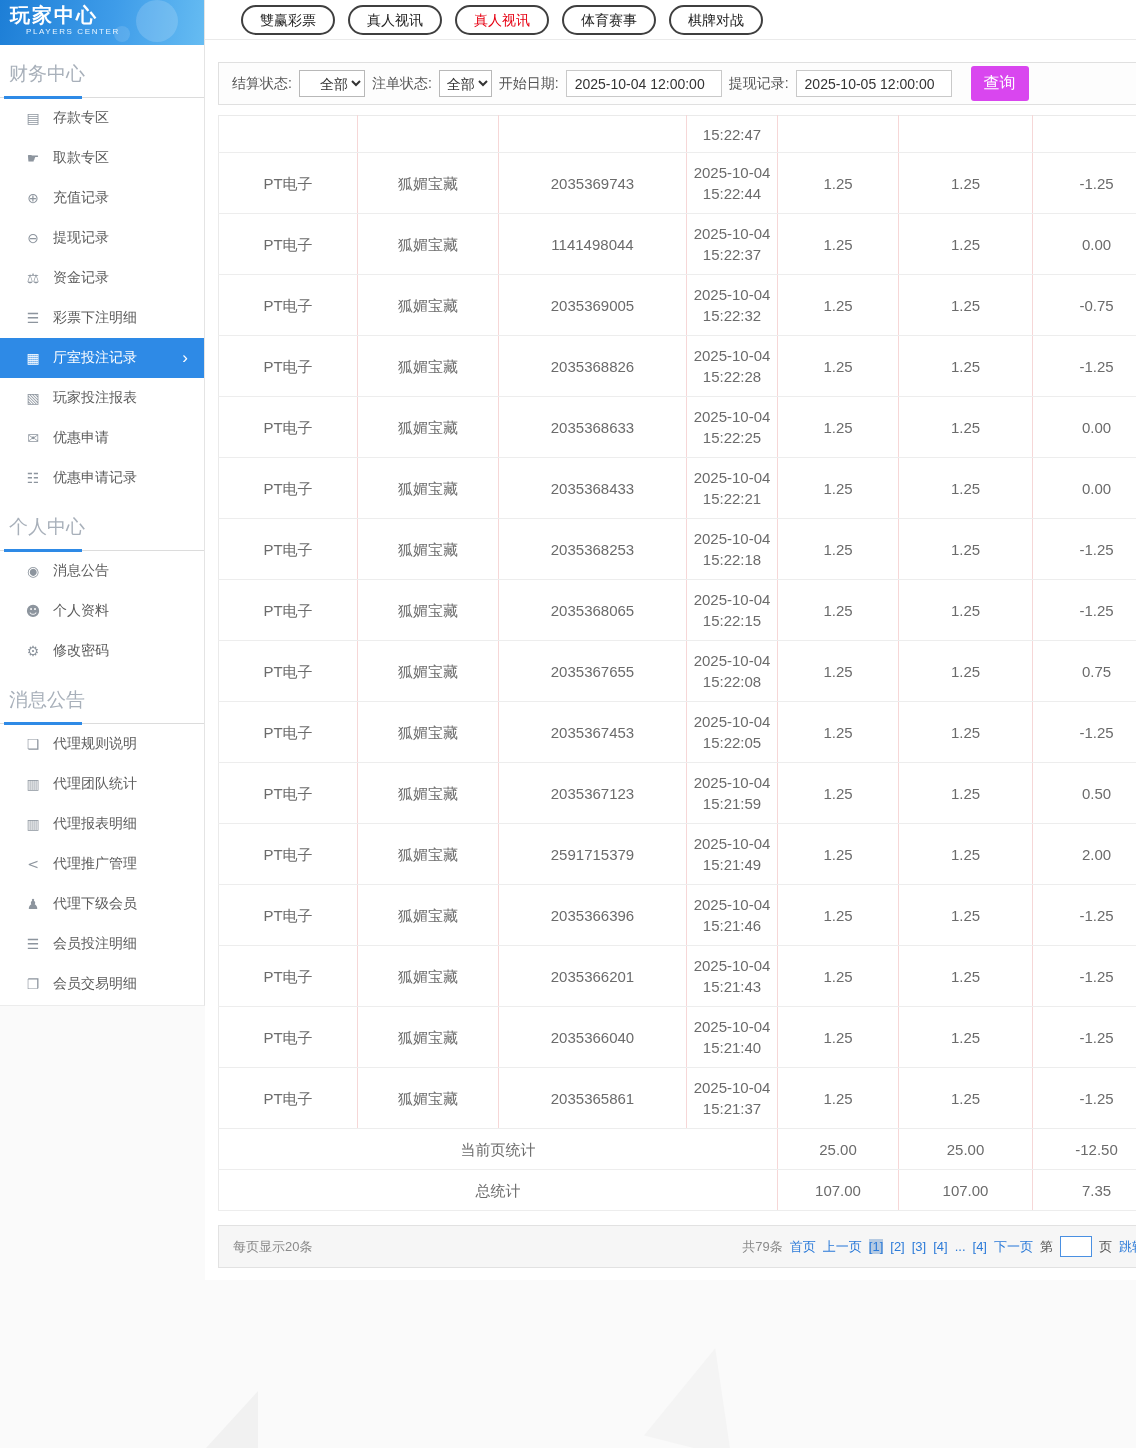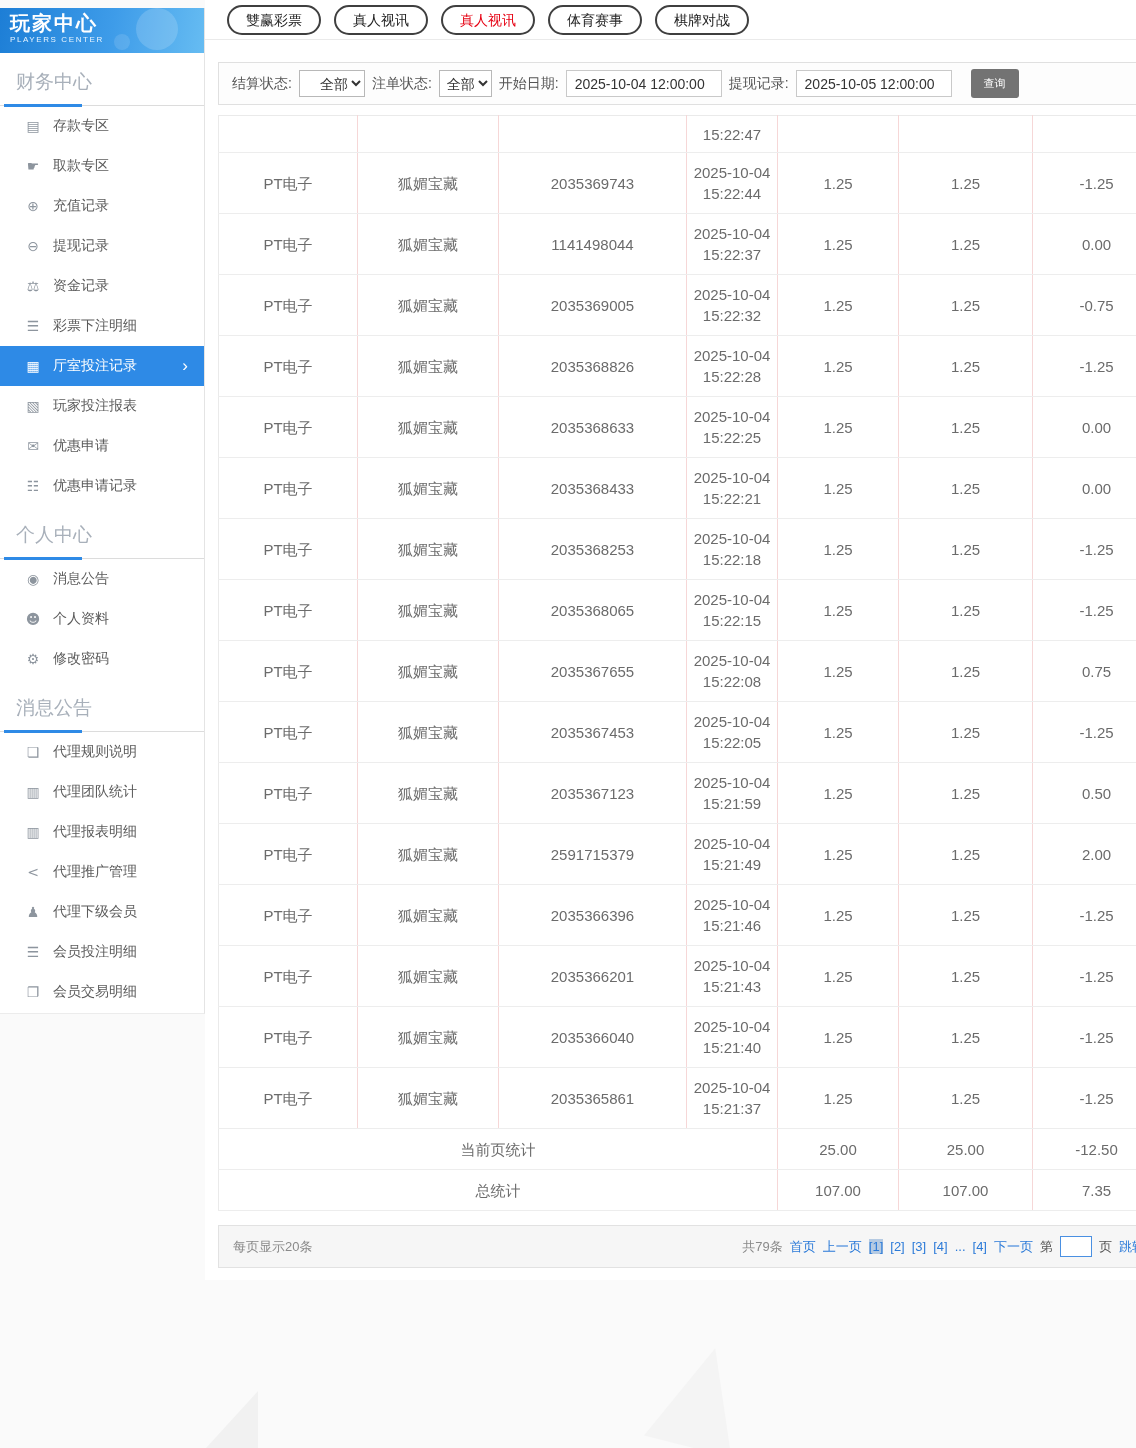--- a/index.html
+++ b/index.html
@@ -1,55 +1,55 @@
 <!DOCTYPE html>
 <html><head>
 <meta charset="utf-8">
 <style>
   html,body{margin:0;padding:0;background:#fff;}
   #app{position:relative;width:1136px;height:1448px;background:#fafafa;overflow:hidden;
        font-family:"Liberation Sans","DejaVu Sans",sans-serif;}
 
   
-  .sidebar{position:absolute;left:0;top:8px;width:205px;height:1006px;background:#fff;
+  .sidebar{position:absolute;left:0;top:0;width:205px;height:1006px;background:#fff;
            border-right:1px solid #e4e4e4;border-bottom:1px solid #ececec;z-index:3;box-sizing:border-box;}
   .sb-header{position:relative;height:45px;background:linear-gradient(100deg,#1d7ed6 0%,#3e9ce9 55%,#66bcf2 100%);
              overflow:hidden;padding:3px 0 0 10px;box-sizing:border-box;}
   .sb-title{color:#fff;font-size:20px;font-weight:bold;letter-spacing:2px;line-height:24px;}
-  .sb-sub{color:#e8f5ff;font-size:8px;letter-spacing:1.6px;}
+  .sb-sub{color:#e8f5ff;font-size:8px;letter-spacing:1.6px;margin-left:16px;}
   .deco{position:absolute;border-radius:50%;background:rgba(255,255,255,.16);}
   .d1{width:42px;height:42px;right:26px;top:0px;}
   .d2{width:16px;height:16px;right:74px;top:26px;background:rgba(255,255,255,.12);}
-  .sb-section-title{position:relative;margin-top:9px;padding:7px 0 10px 16px;font-size:19px;
+  .sb-section-title{position:relative;margin-top:9px;padding:7px 0 10px 9px;font-size:19px;
                     color:#a8b0ba;border-bottom:1px solid #dcdcdc;}
   .sb-section-title::after{content:"";position:absolute;left:4px;bottom:-2px;width:78px;height:3px;background:#2e8ae6;}
   .sb-item{position:relative;display:flex;align-items:center;height:40px;color:#5b5b5b;font-size:14px;cursor:pointer;}
   .sb-icon{display:inline-block;width:18px;margin-left:24px;margin-right:11px;color:#8d959e;
            font-size:14px;text-align:center;font-family:"DejaVu Sans",sans-serif;}
   .sb-item.active{background:#2e8ae6;color:#fff;}
   .sb-item.active .sb-icon{color:#fff;}
   .sb-chev{position:absolute;right:16px;font-size:17px;color:#fff;line-height:14px;}
 
   
   .main{position:absolute;left:205px;top:0;width:931px;height:1280px;background:#fff;}
   .tabs-row{height:40px;border-bottom:1px solid #eaeaea;display:flex;align-items:center;gap:13px;
-            padding-left:22px;box-sizing:border-box;}
+            padding-left:36px;box-sizing:border-box;}
   .tab-pill{border:2px solid #3f3f3f;border-radius:16px;padding:4px 17px;font-size:14px;color:#222;
             background:#fff;cursor:pointer;line-height:18px;font-family:inherit;}
   .tab-pill.active{color:#e60012;}
 
   .filterbar{position:absolute;left:13px;top:62px;width:928px;height:43px;background:#fdfdfd;
              border:1px solid #e0e0e0;box-sizing:border-box;display:flex;align-items:center;
              padding-left:13px;font-size:14px;color:#555;gap:7px;}
   .filterbar select{height:27px;border:1px solid #b8b8b8;background:#fff;font-size:14px;color:#333;font-family:inherit;text-align:right;}
   .sel-settle{width:66px;}
   .sel-order{width:53px;}
   .date-input{height:25px;border:1px solid #c9c9c9;font-size:14px;color:#333;padding:0 0 0 8px;width:146px;font-family:Liberation Sans, sans-serif;}
-  .btn-query{margin-left:12px;background:#737373;color:#fff;border:none;border-radius:3px;
-             font-size:11px;padding:7px 13px;cursor:pointer;font-family:inherit;}
+  .btn-query{margin-left:12px;background:#d946ef;color:#fff;border:none;border-radius:3px;
+             font-size:16px;padding:7px 13px;cursor:pointer;font-family:inherit;}
 
   .bet-table{position:absolute;left:13px;top:115px;width:942px;border-collapse:collapse;table-layout:fixed;
              font-size:15px;color:#6b6b6b;background:#fff;border-top:1px solid #eaeaea;border-left:1px solid #eaeaea;}
   .bet-table td{border-right:1px solid #f6d7d7;border-bottom:1px solid #ededed;text-align:center;
                 vertical-align:middle;padding:0;line-height:21px;overflow:hidden;}
   tr.partial-row{height:37px;}
   tr.data-row{height:61px;}
   tr.sum-row{height:41px;}
   .dt{display:block;white-space:nowrap;}
 

